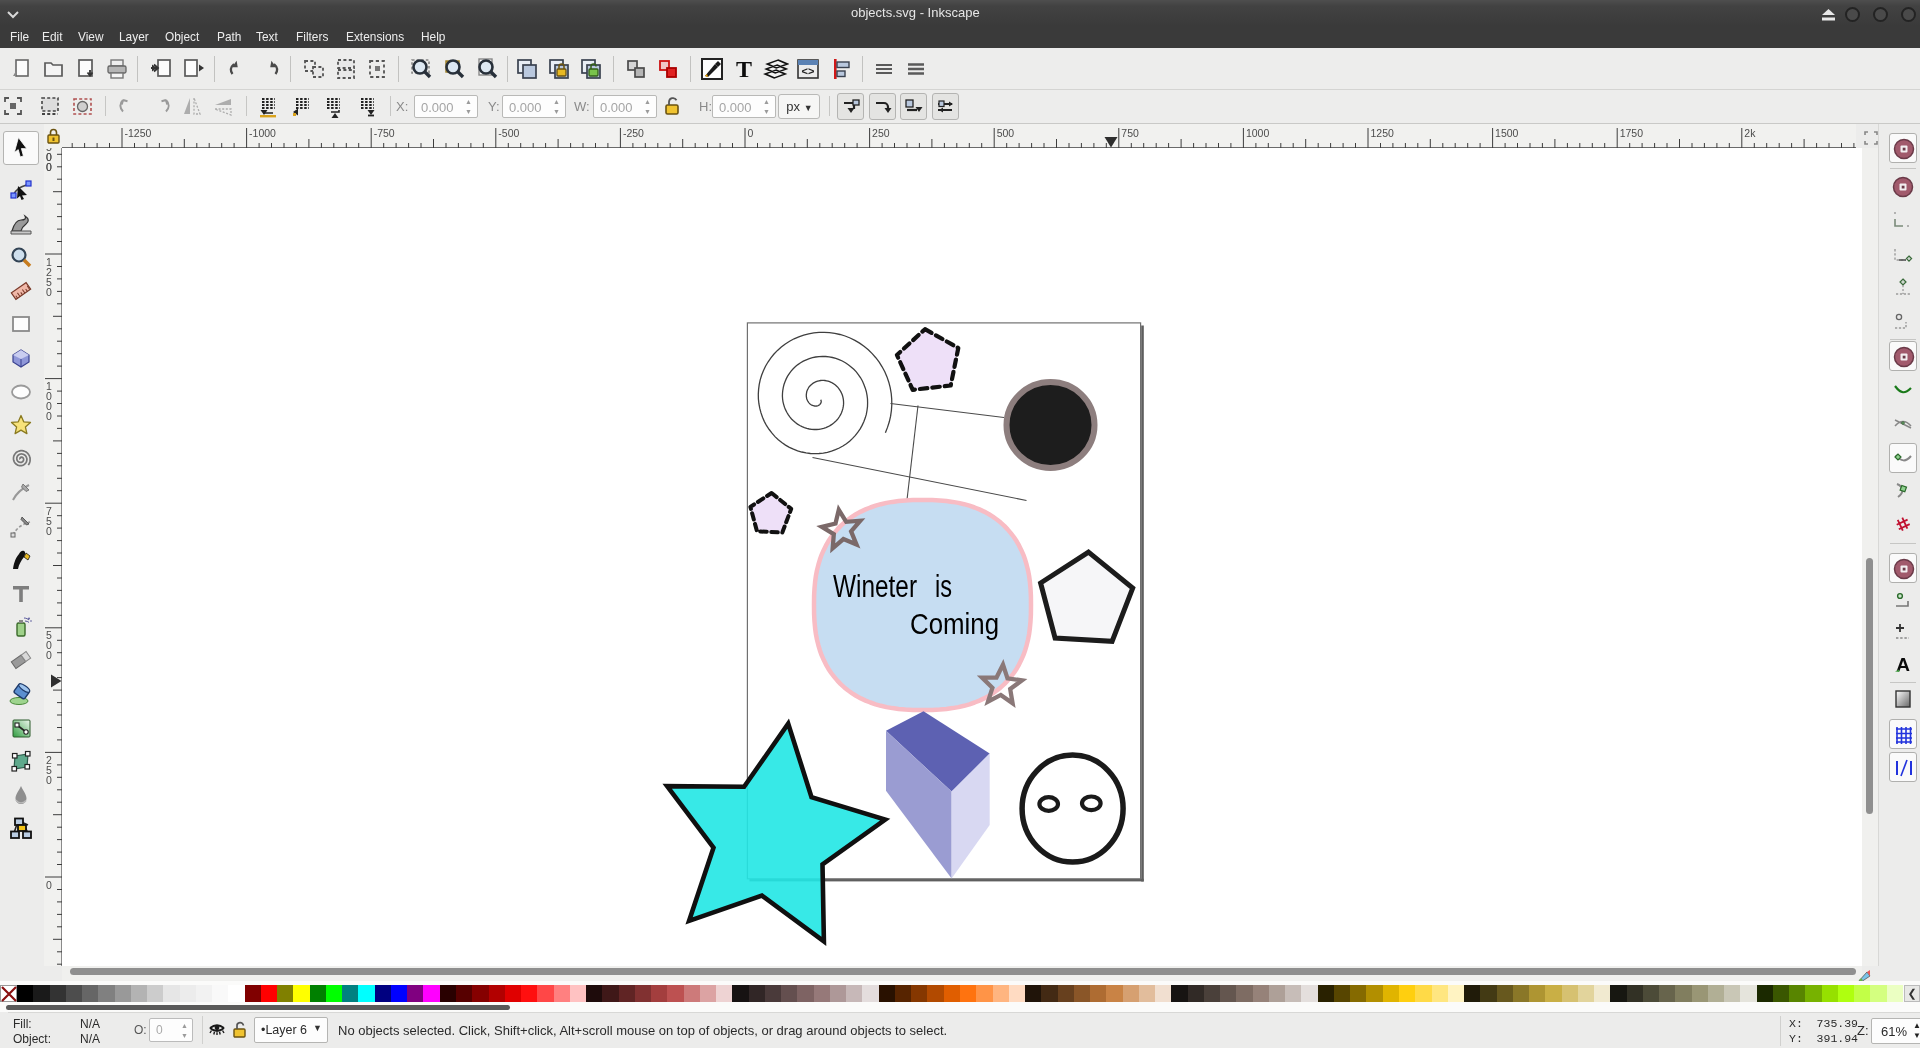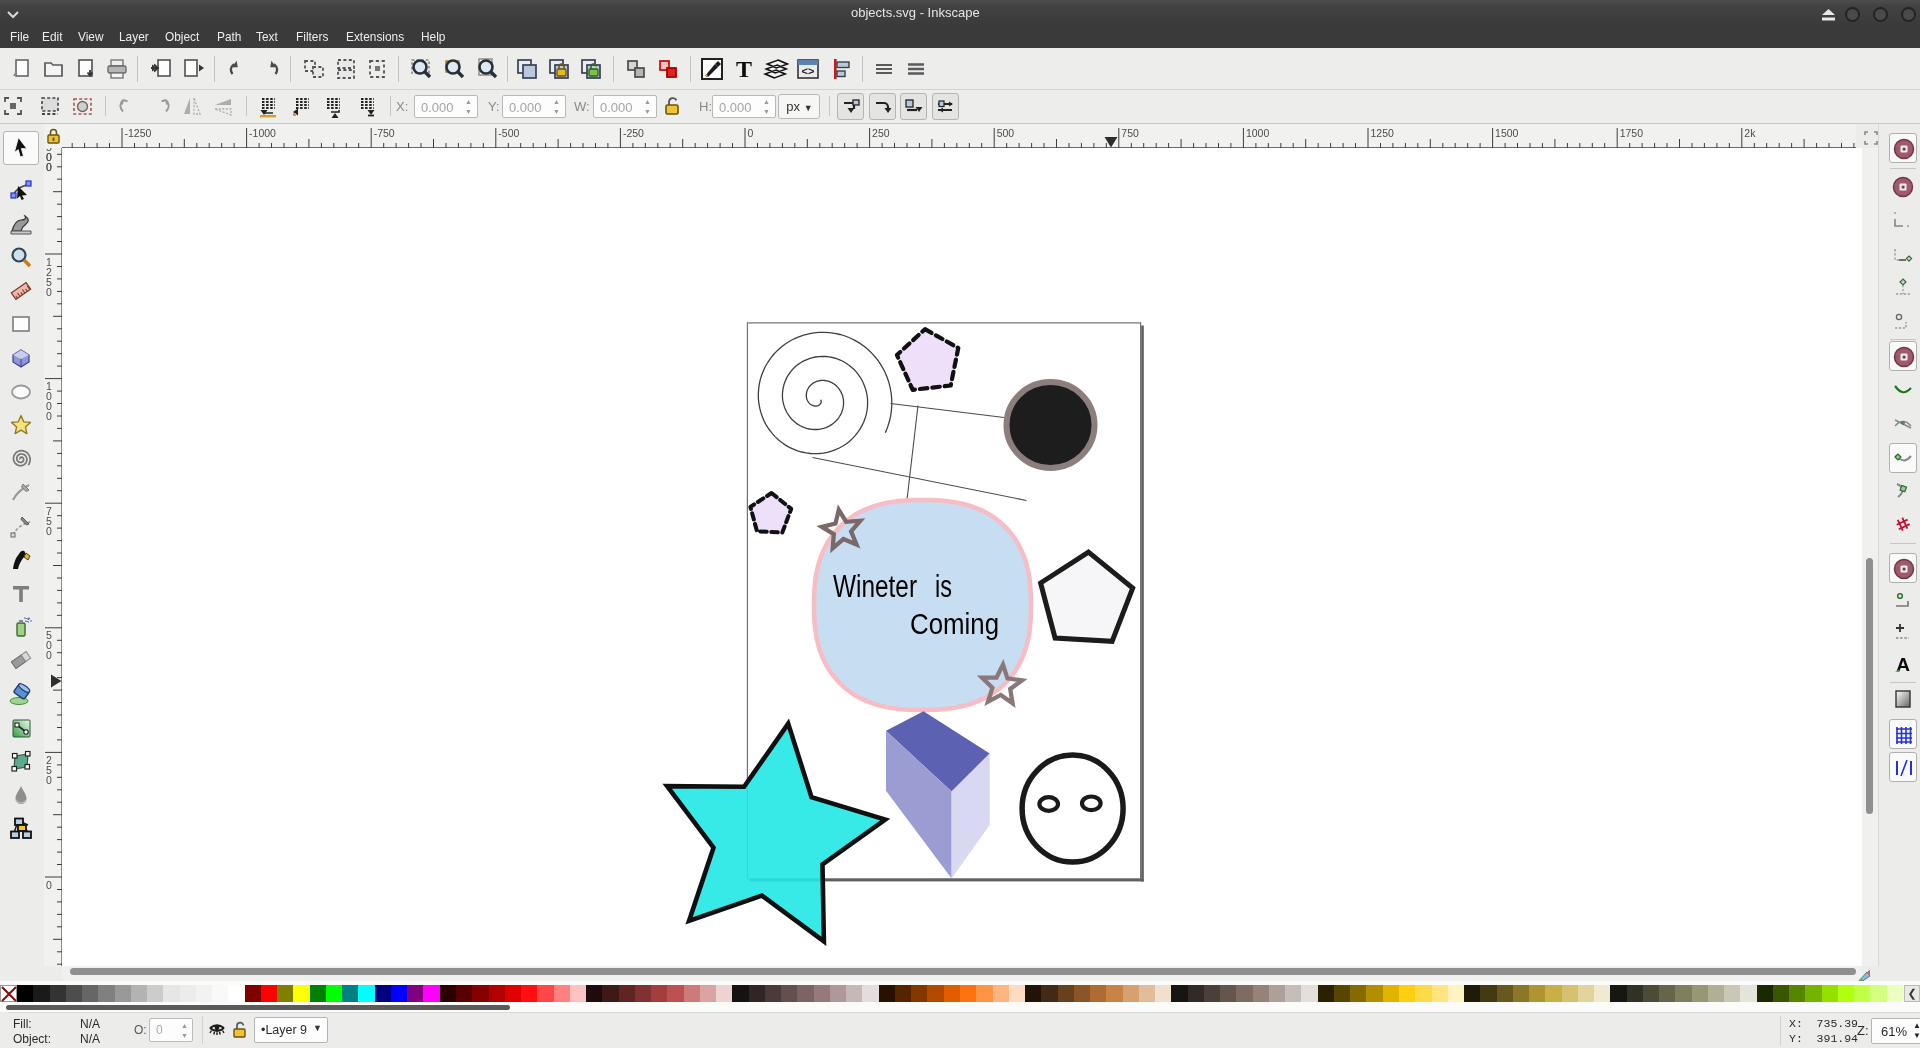--- a/index.html
+++ b/index.html
@@ -938,23 +938,24 @@
       <path d="M2 7 Q9 13 16 7" fill="none" stroke="#1a1a1a" stroke-width="1.8"></path>
       <path d="M3.5 9.5 L2 12 M6.5 10.8 L5.8 13.5 M9 11.2 L9 14 M11.5 10.8 L12.2 13.5 M14.5 9.5 L16 12" stroke="#1a1a1a" stroke-width="1.4" fill="none"></path>
       <path d="M2 7 Q9 1.5 16 7" fill="none" stroke="#1a1a1a" stroke-width="1.8"></path>
       <circle cx="9" cy="6.8" r="2.4" fill="#1a1a1a"></circle>
     </svg>
   <svg style="position:absolute;left:224px;top:7px" width="16" height="20" viewBox="0 0 16 20">
       <rect x="2" y="9" width="11" height="8" rx="1" fill="#f0c330" stroke="#6b5310" stroke-width="1.4"></rect>
       <path d="M5 9 V6 a3.2 3.2 0 0 1 6.4 -0.5" fill="none" stroke="#555" stroke-width="1.7"></path>
     </svg>
   <div style="position:absolute;left:246px;top:4px;width:74px;height:26px;background:#fdfdfd;border:1px solid #b5b5b3;border-radius:2px;font-size:12.5px">
-    <span style="position:absolute;left:6px;top:5px">•Layer 9</span>
+    <span style="position:absolute;left:6px;top:5px">•Layer 6</span>
     <span style="position:absolute;right:5px;top:5px;font-size:9px;color:#333">▼</span>
   </div>
+  <div class="lab" style="left:330px;top:10px;font-size:13px">No objects selected. Click, Shift+click, Alt+scroll mouse on top of objects, or drag around objects to select.</div>
   <div style="position:absolute;left:1772px;top:3px;width:1px;height:30px;background:#d0d0ce"></div>
   <div class="lab mono" style="left:1781px;top:4px;font-size:11.5px">X:&nbsp;&nbsp;735.39</div>
   <div class="lab mono" style="left:1781px;top:19px;font-size:11.5px">Y:&nbsp;&nbsp;391.94</div>
   <div class="lab" style="left:1849px;top:10px;font-size:13px">Z:</div>
   <div style="position:absolute;left:1863px;top:5px;width:55px;height:26px;background:#fdfdfd;border:1px solid #b5b5b3;border-radius:2px">
     <span style="position:absolute;left:9px;top:5px;font-size:13px">61%</span>
     <div style="position:absolute;right:1px;top:0;width:14px;height:24px;color:#222">
       <div style="font-size:8px;height:12px;text-align:center;line-height:14px">▲</div>
       <div style="font-size:8px;height:12px;text-align:center;line-height:10px">▼</div>
     </div>

